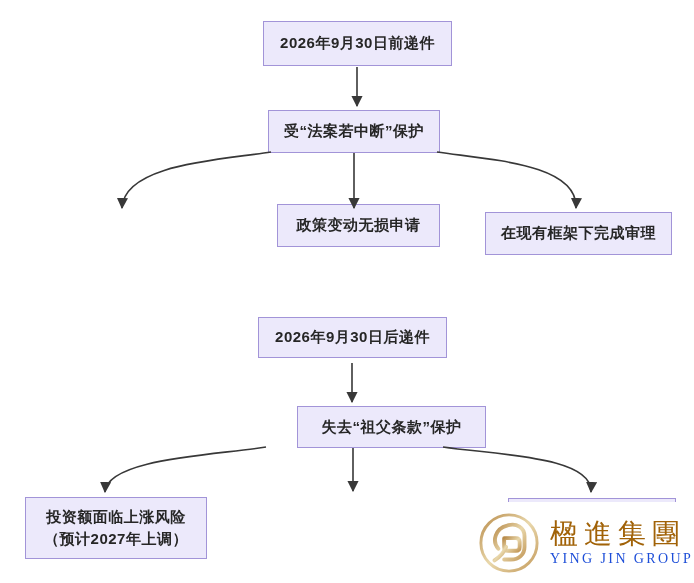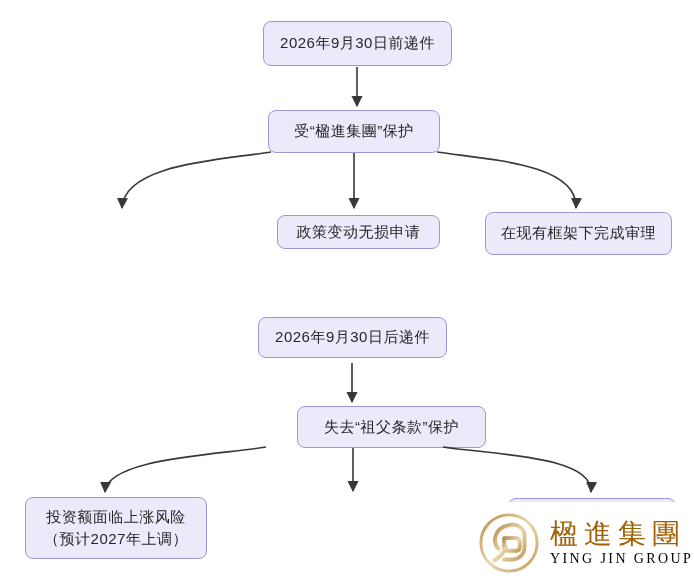--- a/index.html
+++ b/index.html
@@ -8,28 +8,28 @@
     width:694px;height:583px;
     background:#ffffff;
     overflow:hidden;
     font-family:"Liberation Sans", sans-serif;
   }
   .node{
     position:absolute;
     box-sizing:border-box;
     background:#ECE9FB;
     border:1px solid #A294D8;
-    border-radius:8px;
+    border-radius:0;
     display:flex;
     align-items:center;
     justify-content:center;
     text-align:center;
     color:#262626;
     font-size:15px;
-    font-weight:400;
+    font-weight:700;
     letter-spacing:0.5px;
     line-height:1.5;
     white-space:pre-line;
     padding:2px 6px;
   }
   .edges{
     position:absolute;left:0;top:0;width:694px;height:583px;
     pointer-events:none;
   }
   .logo-overlay{
@@ -51,36 +51,36 @@
     letter-spacing:6px;
     color:#a16207;
     line-height:32px;
     white-space:nowrap;
   }
   .logo-en{
     font-family:"Liberation Serif", serif;
     font-size:14px;
     font-weight:400;
     letter-spacing:2.4px;
-    color:#000000;
+    color:#1d4ed8;
     line-height:18px;
     white-space:nowrap;
   }
 </style>
 </head>
 <body>
 
 <div class="canvas">
 
   <div class="node" style="left:263px;top:21px;width:189px;height:45px;">2026年9月30日前递件</div>
 
-  <div class="node" style="left:268px;top:110px;width:172px;height:43px;">受“楹進集團”保护</div>
+  <div class="node" style="left:268px;top:110px;width:172px;height:43px;">受“法案若中断”保护</div>
 
 
-  <div class="node" style="left:277px;top:215px;width:163px;height:34px;">政策变动无损申请</div>
+  <div class="node" style="left:277px;top:204px;width:163px;height:43px;">政策变动无损申请</div>
 
   <div class="node" style="left:485px;top:212px;width:187px;height:43px;">在现有框架下完成审理</div>
 
   <div class="node" style="left:258px;top:317px;width:189px;height:41px;">2026年9月30日后递件</div>
 
   <div class="node" style="left:261px;top:406px;width:189px;height:42px;margin-left:36px;">失去“祖父条款”保护</div>
 
   <div class="node" style="left:13px;top:497px;width:182px;height:62px;margin-left:12px;">投资额面临上涨风险
 （预计2027年上调）</div>
 

